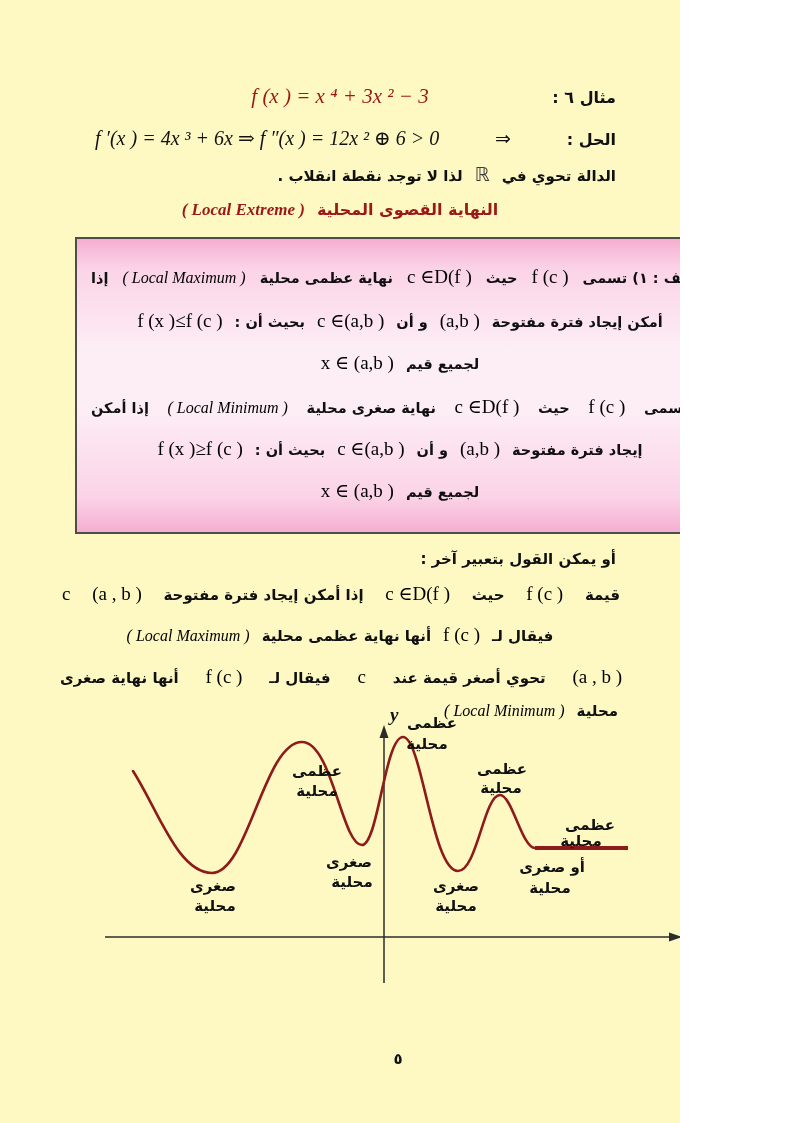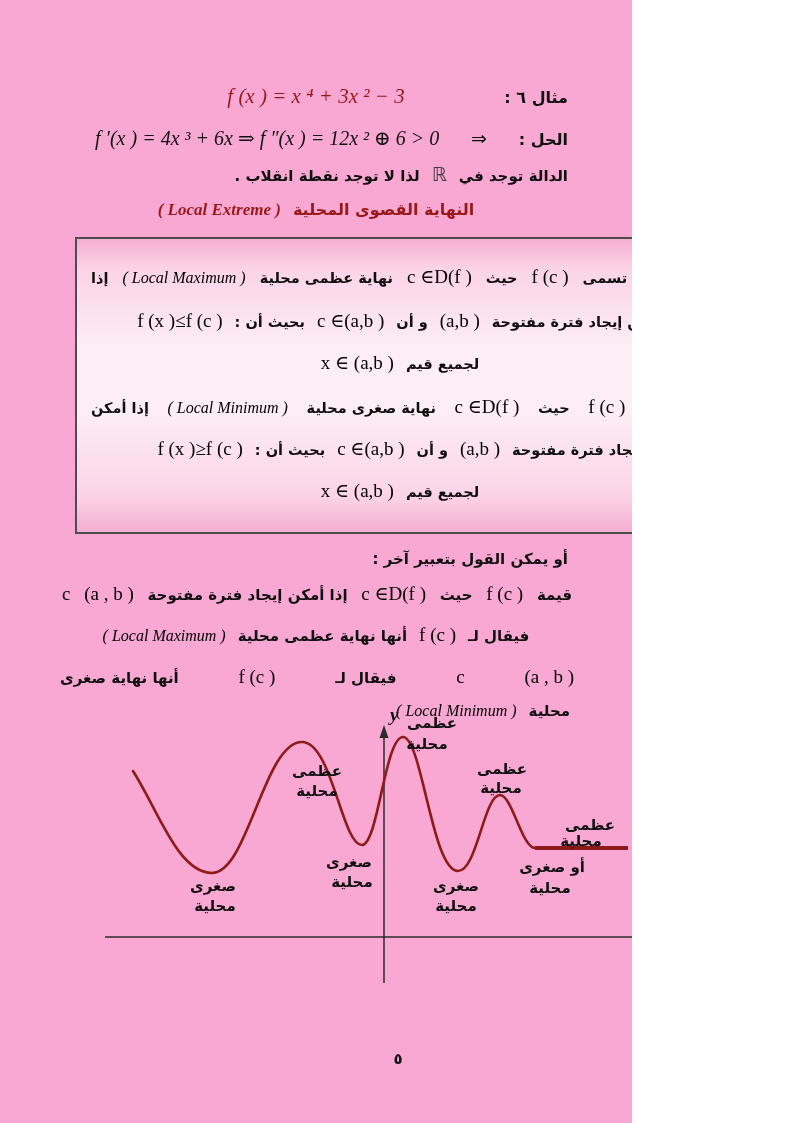--- a/index.html
+++ b/index.html
@@ -1,16 +1,16 @@
 <!DOCTYPE html>
 <html lang="ar"><head>
 <meta charset="utf-8">
 <style>
   html,body{margin:0;padding:0;background:#ffffff;}
-  #page{position:relative;width:632px;height:1123px;background:#f9a8d4;overflow:hidden;
+  #page{position:relative;width:680px;height:1123px;background:#fef9c3;overflow:hidden;
         font-family:"DejaVu Sans",sans-serif;color:#111;}
 
   .abs{position:absolute;}
 
   
   .seg-ar{font-family:"DejaVu Sans",sans-serif;font-weight:700;font-size:15px;color:#101010;}
   .seg-m{font-family:"Liberation Serif","DejaVu Serif",serif;font-size:19px;color:#000;white-space:nowrap;}
   .seg-en{font-family:"Liberation Serif","DejaVu Serif",serif;font-style:italic;font-size:16px;color:#000;white-space:nowrap;}
   .seg-bb{font-family:"DejaVu Sans",sans-serif;font-size:19px;font-weight:400;color:#3a3a3a;}
 
@@ -73,21 +73,21 @@
   </div>
   <div id="example-label" class="abs">مثال ٦ :</div>
 
   <div id="solution-row" class="abs">
     <span class="lbl">الحل :</span>
     <span class="arrow">⇒</span>
     <span class="math" dir="ltr">f ′(x ) = 4x ³ + 6x   ⇒   f ″(x ) = 12x ² ⊕ 6   &gt; 0</span>
   </div>
 
   <div id="concavity-line" class="abs rich">
-      <span class="seg-ar" dir="rtl">الدالة توجد في</span>
+      <span class="seg-ar" dir="rtl">الدالة تحوي في</span>
       <span class="seg-bb" dir="ltr">ℝ</span>
       <span class="seg-ar" dir="rtl">لذا لا توجد نقطة انقلاب .</span>
     </div>
 
   <div id="section-title" class="abs rich center">
       <span class="seg-ar" dir="rtl">النهاية القصوى المحلية</span>
       <span class="seg-en" dir="ltr">(  Local Extreme  )</span>
     </div>
 
   <div id="def-box" class="abs">
@@ -148,20 +148,21 @@
       <span class="seg-m" dir="ltr">c</span>
     </div>
   <div id="alt-line-i" class="abs rich center">
       <span class="seg-ar" dir="rtl">فيقال لـ</span>
       <span class="seg-m" dir="ltr">f (c )</span>
       <span class="seg-ar" dir="rtl">أنها نهاية عظمى محلية</span>
       <span class="seg-en" dir="ltr">(  Local Maximum )</span>
     </div>
   <div id="alt-line-j" class="abs rich justify">
       <span class="seg-m" dir="ltr">(a , b )</span>
+      <span class="seg-ar" dir="rtl">تحوي أصغر قيمة  عند</span>
       <span class="seg-m" dir="ltr">c</span>
       <span class="seg-ar" dir="rtl">فيقال لـ</span>
       <span class="seg-m" dir="ltr">f (c )</span>
       <span class="seg-ar" dir="rtl">أنها نهاية صغرى</span>
     </div>
   <div id="alt-line-k" class="abs rich">
       <span class="seg-ar" dir="rtl">محلية</span>
       <span class="seg-en" dir="ltr">(  Local Minimum )</span>
     </div>
 

